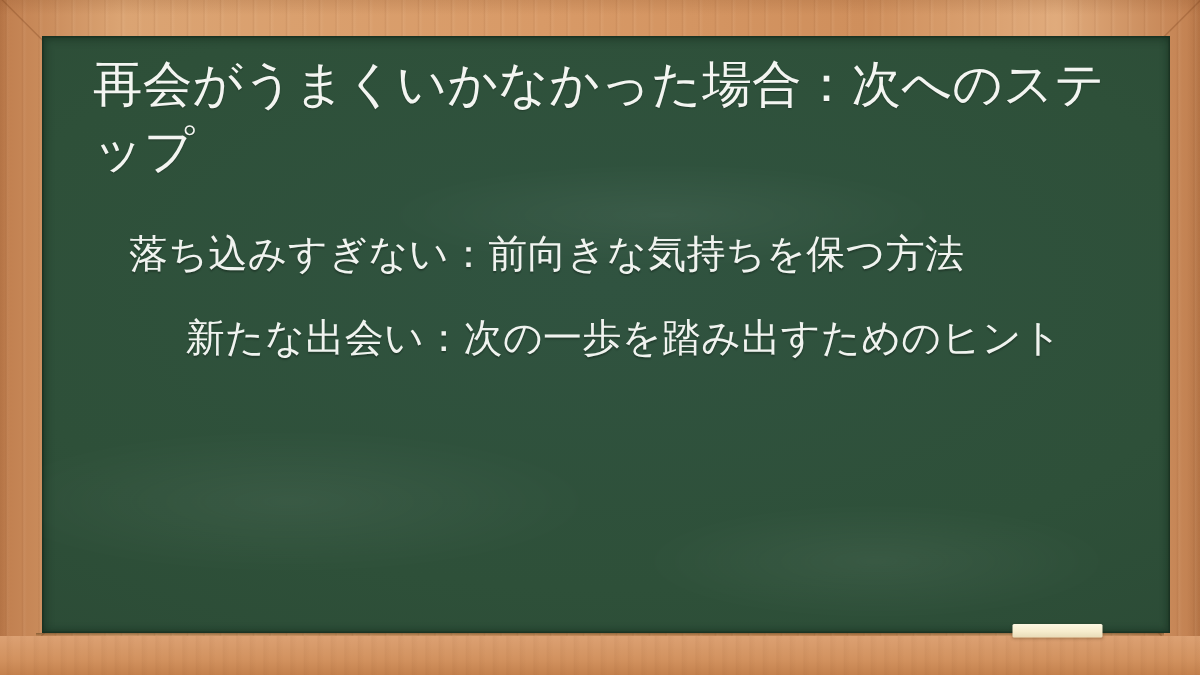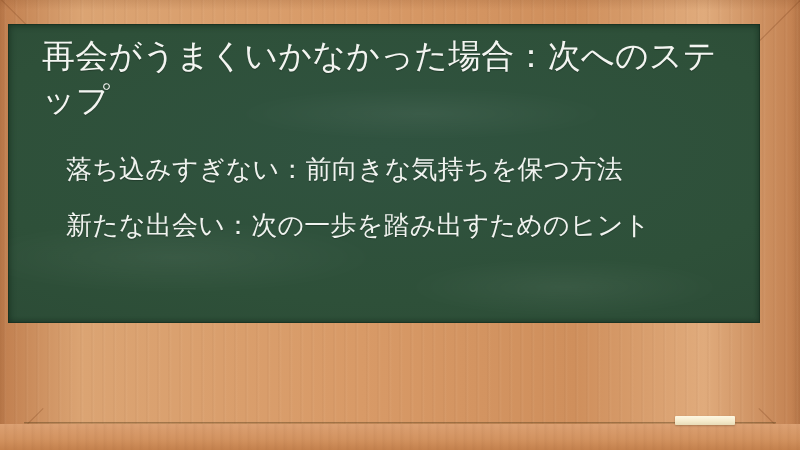--- a/index.html
+++ b/index.html
@@ -79,24 +79,24 @@
   .miter.tr { right: 0; top: 0; }
   .miter.tr::after { transform: rotate(-45deg); }
   .miter.bl { left: 0;  bottom: 0; }
   .miter.bl::after { top: 21px; transform: rotate(-45deg); }
   .miter.br { right: 0; bottom: 0; }
   .miter.br::after { top: 21px; transform: rotate(45deg); }
 
   
   .board {
     position: absolute;
-    left: 8px;
+    left: 28px;
     top: 24px;
     width: 752px;
-    height: 299px;
+    height: 398px;
     background:
       radial-gradient(ellipse 120% 110% at 50% 42%,
         #305340 0%, #2e5039 46%, #2a4834 88%, #274330 100%);
     box-shadow:
       inset 0 0 0 1px rgba(22, 44, 30, 0.55),
       inset 2px 2px 6px rgba(14, 30, 20, 0.45),
       inset -2px -2px 5px rgba(14, 30, 20, 0.30);
     box-sizing: border-box;
     overflow: hidden;
   }
@@ -143,21 +143,21 @@
   .bullets li {
     color: #f0f3ef;
     font-size: 26px;
     font-weight: 400;
     line-height: 1.33;
     letter-spacing: 0.2px;
     margin: 0 0 22px 0;
     text-shadow: 0 1px 1px rgba(0, 0, 0, 0.26);
     white-space: nowrap;
   }
-  .bullets li:last-child { margin-bottom: 16px; }
+  .bullets li:last-child { margin-bottom: 16px; text-align: center; }
 
   
   .chalk-stick {
     position: absolute;
     left: 675px;
     top: 416px;
     width: 60px;
     height: 9px;
     background: linear-gradient(180deg, #fdf7e3 0%, #f6eccd 55%, #e8dcb8 100%);
     border-radius: 1px;

